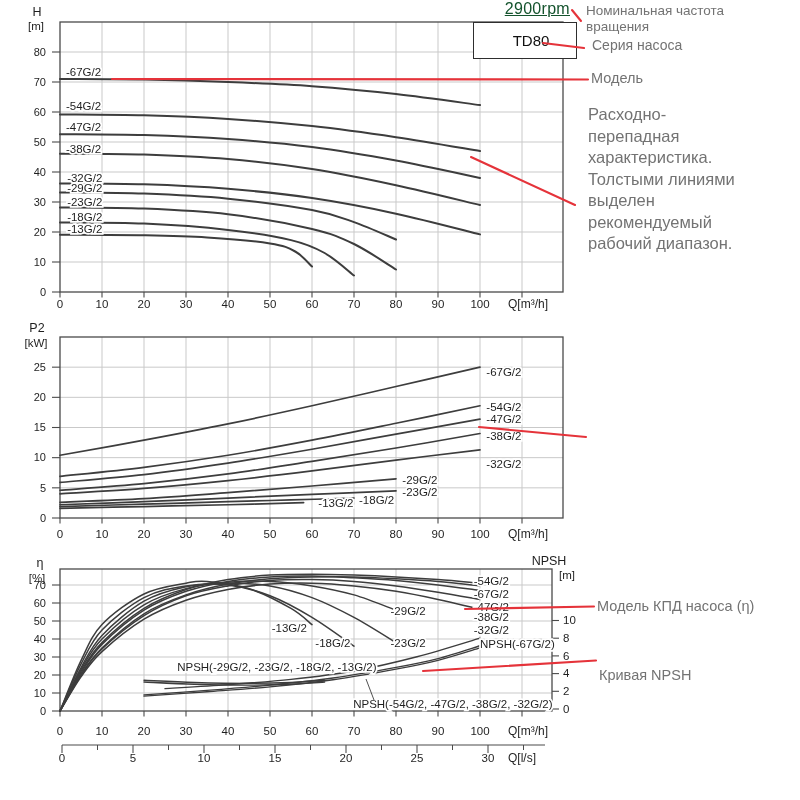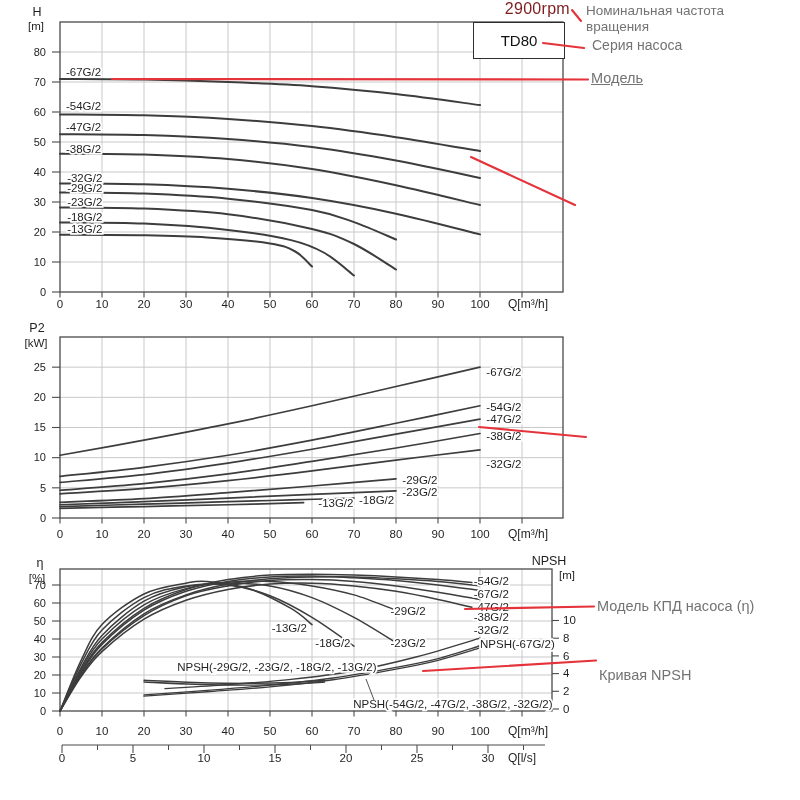--- a/index.html
+++ b/index.html
@@ -4,32 +4,32 @@
 <style>
   html,body{margin:0;padding:0;background:#ffffff;}
   #stage{
     position:relative;width:800px;height:800px;background:#fff;overflow:hidden;
     font-family:"Liberation Sans", sans-serif;color:#1b1b1b;
   }
   #stage svg{position:absolute;left:0;top:0;}
   #chart-canvas{z-index:1;}
   #rpm-label{
     position:absolute;left:440px;top:0px;width:130px;text-align:right;
-    font-size:16px;letter-spacing:.3px;color:#7f1d1d;z-index:2;
+    font-size:16px;letter-spacing:.3px;color:#14532d;z-index:2;text-decoration:underline;
   }
   #series-box{
     position:absolute;left:473px;top:22px;width:90px;height:35px;
     background:#fff;border:1.5px solid #2e2e2e;z-index:2;
     display:flex;align-items:center;justify-content:center;
-    font-size:15px;color:#111;
+    font-size:15px;color:#111;padding-left:12px;
   }
   .note{position:absolute;white-space:pre-line;color:#737373;z-index:2;}
   .note-rpm   {left:586px;top:3px;  font-size:13.5px;line-height:15.5px;}
   .note-series{left:592px;top:37px; font-size:14px;}
-  .note-model {left:591px;top:70px; font-size:14.5px;text-decoration:underline;}
+  .note-model {left:591px;top:70px; font-size:14.5px;}
   .note-hq    {left:588px;top:104px;font-size:16.5px;line-height:21.5px;}
   .note-power {left:592px;top:363px;font-size:16.5px;line-height:21.5px;}
   .note-eff   {left:597px;top:598px;font-size:14.5px;}
   .note-npsh  {left:599px;top:651px;font-size:14.5px;margin-top:16px;}
   #overlay{z-index:3;pointer-events:none;}
 </style>
 </head>
 <body>
 
 <div id="stage">
@@ -323,20 +323,27 @@
     </svg>
 
   <div id="rpm-label">2900rpm</div>
 
   <div id="series-box">TD80</div>
 
   <div class="note note-rpm">Номинальная частота
 вращения</div>
   <div class="note note-series">Серия насоса</div>
   <div class="note note-model">Модель</div>
+  <div class="note note-hq">Расходно-
+перепадная
+характеристика.
+Толстыми линиями
+выделен
+рекомендуемый
+рабочий диапазон.</div>
   <div class="note note-eff">Модель КПД насоса (η)</div>
   <div class="note note-npsh">Кривая NPSH</div>
 
   <svg id="overlay" width="800" height="800" viewBox="0 0 800 800">
       <line x1="572" y1="10" x2="581" y2="21" stroke="#e5333a" stroke-width="2.1" stroke-linecap="round"></line>
       <line x1="543" y1="43" x2="584" y2="48" stroke="#e5333a" stroke-width="2.1" stroke-linecap="round"></line>
       <line x1="112" y1="79" x2="588" y2="79.5" stroke="#e5333a" stroke-width="2.1" stroke-linecap="round"></line>
       <line x1="471" y1="157" x2="575" y2="205" stroke="#e5333a" stroke-width="2.1" stroke-linecap="round"></line>
       <line x1="479" y1="427" x2="586" y2="437" stroke="#e5333a" stroke-width="2.1" stroke-linecap="round"></line>
       <line x1="465" y1="609" x2="594" y2="606.5" stroke="#e5333a" stroke-width="2.1" stroke-linecap="round"></line>

